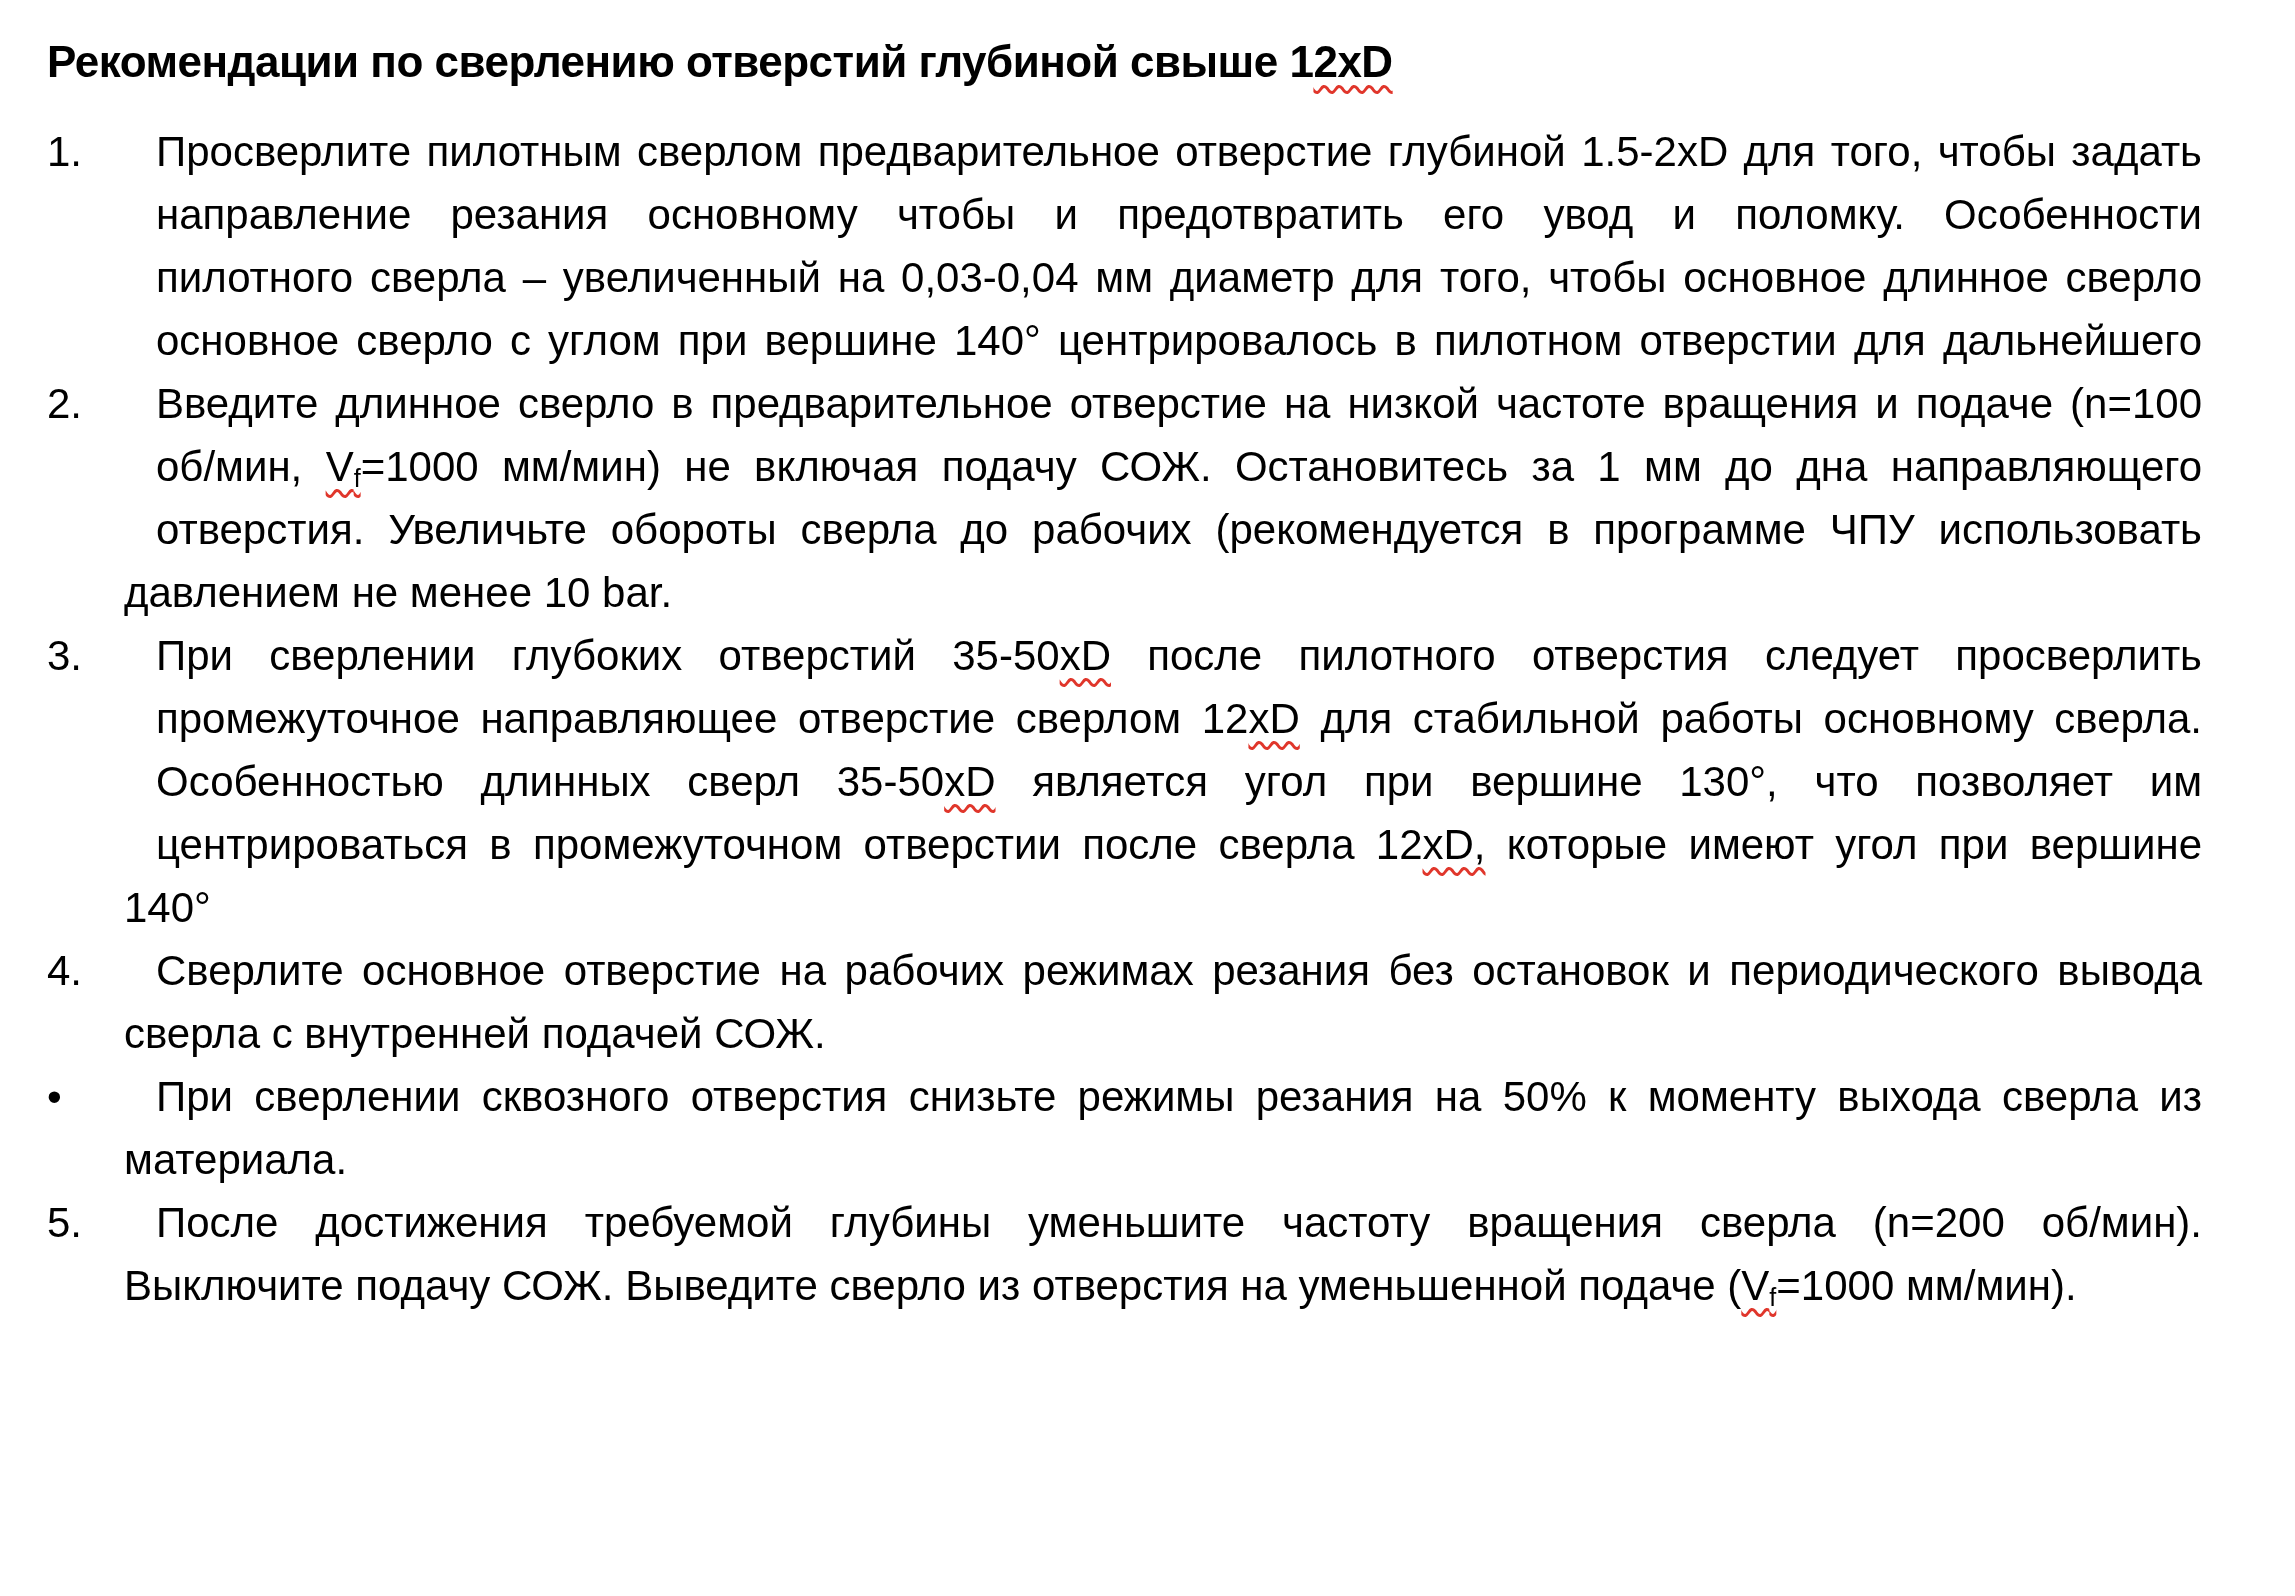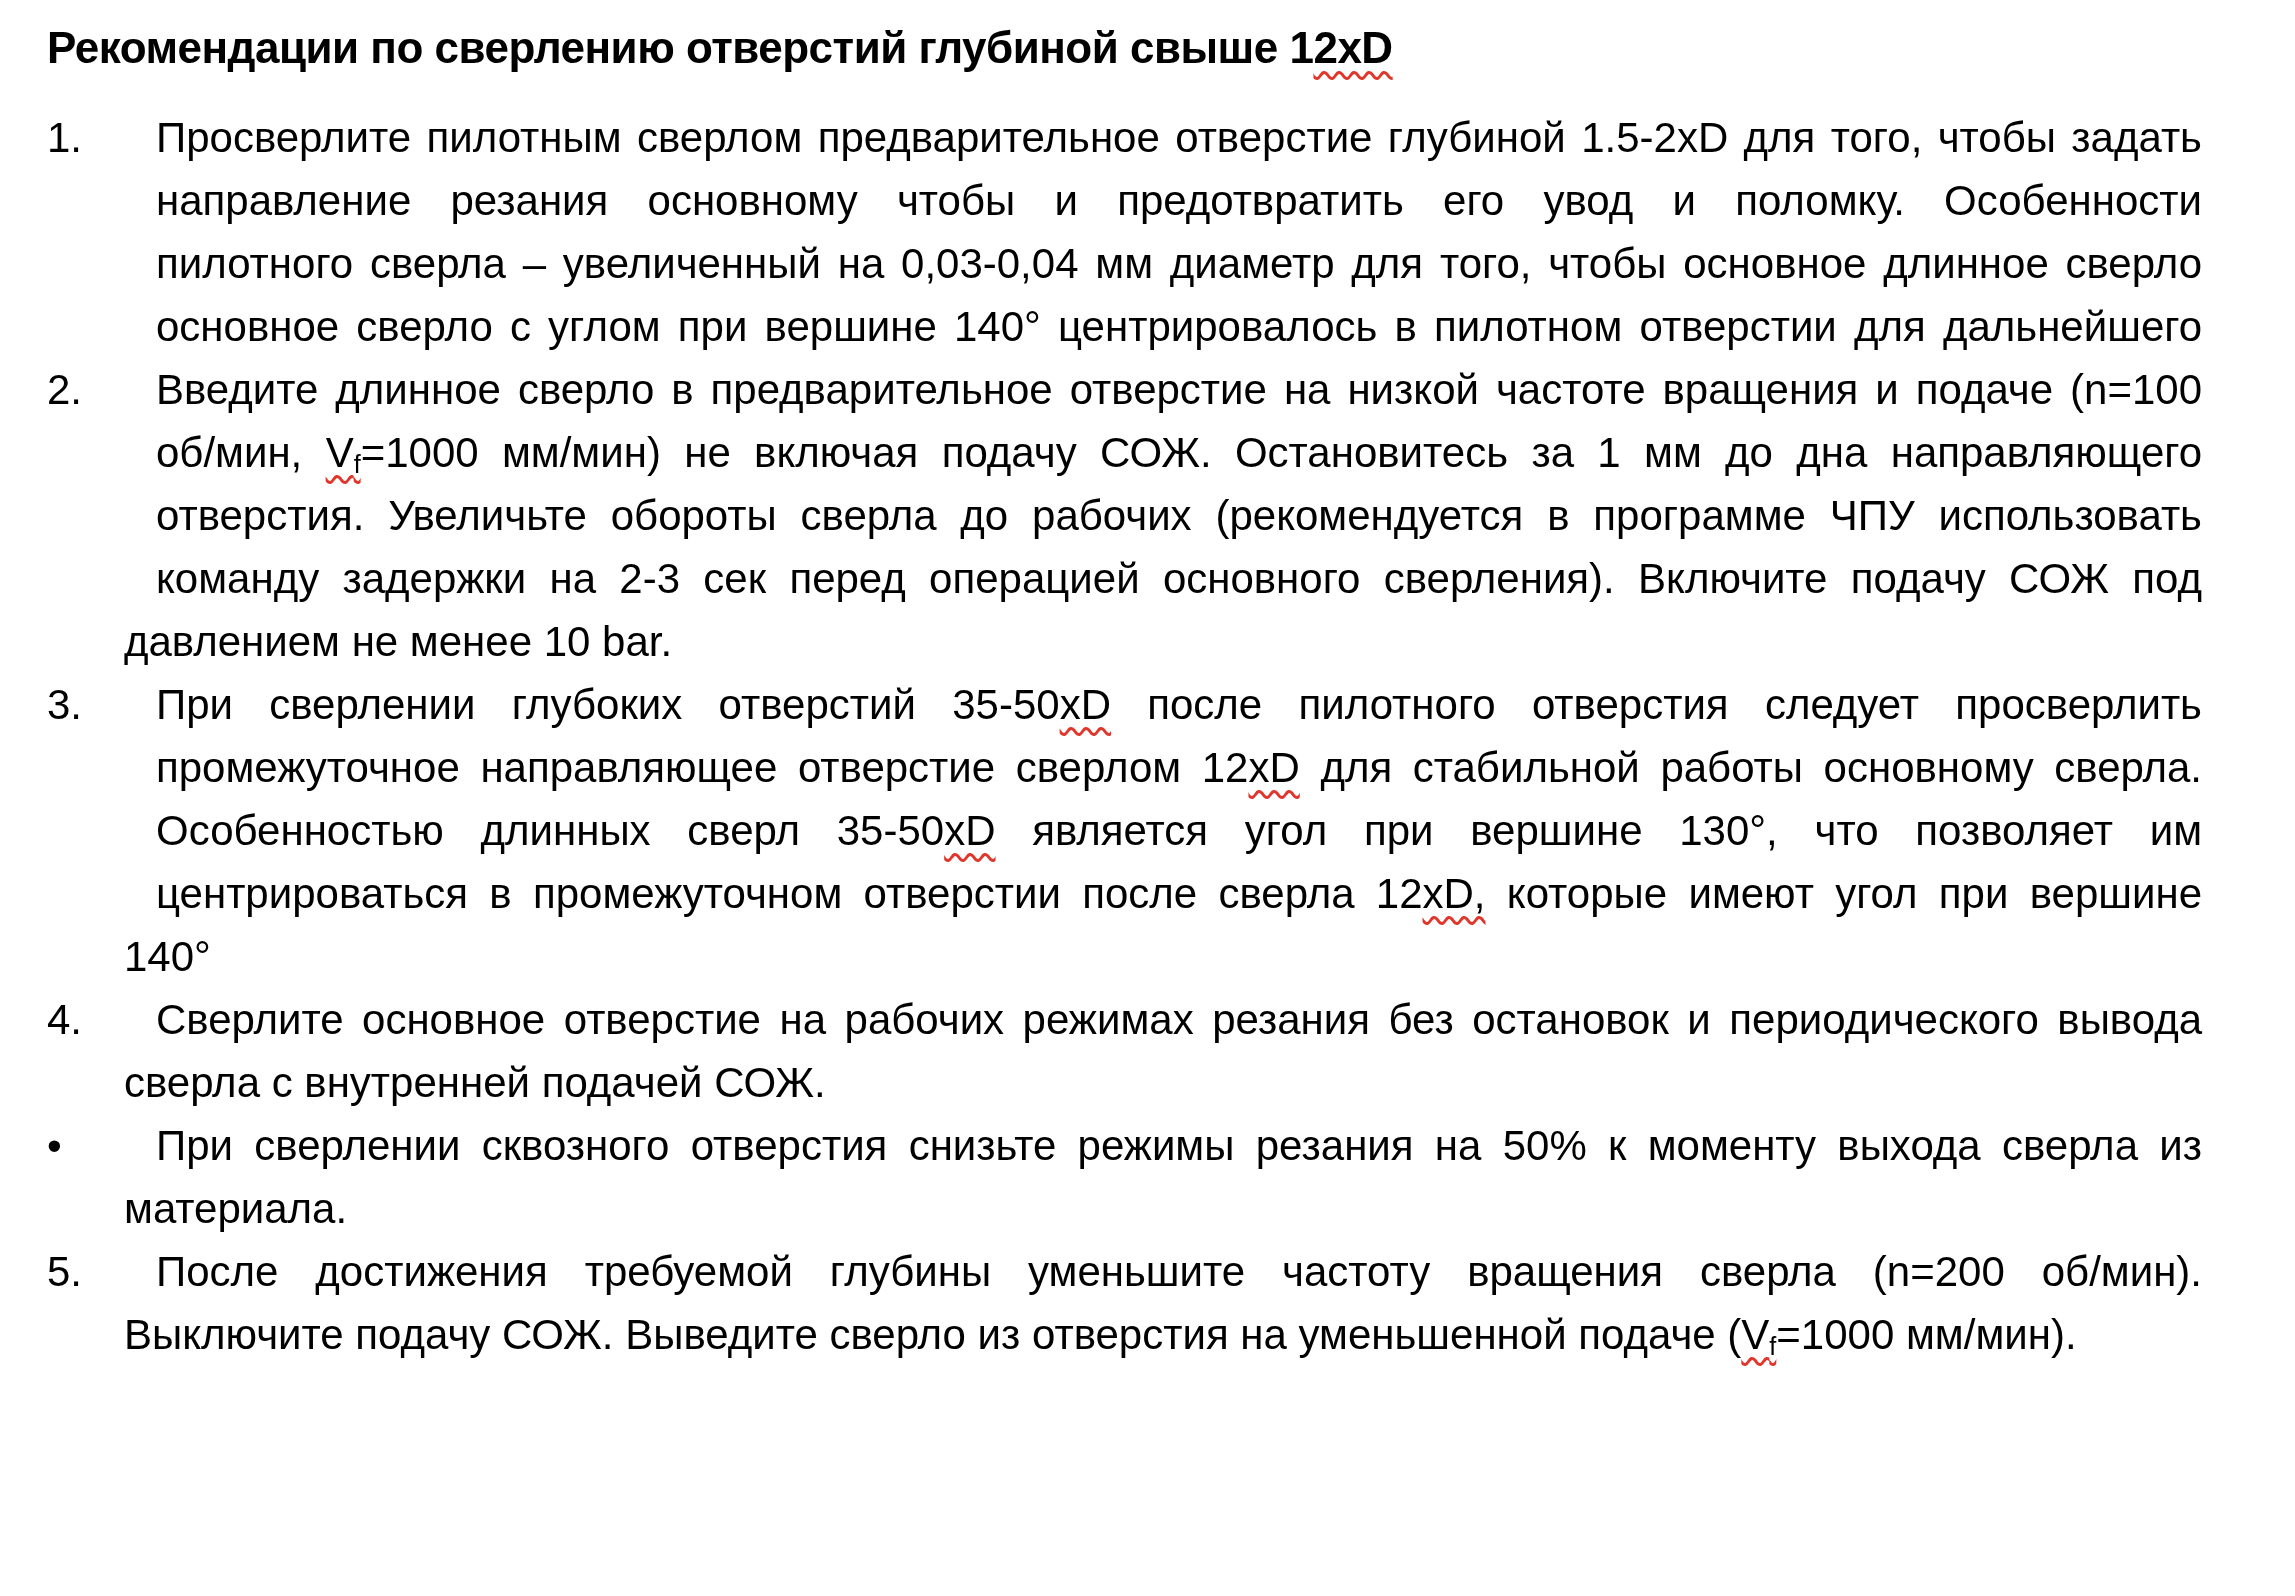--- a/index.html
+++ b/index.html
@@ -8,21 +8,21 @@
     --sq:#e0362b;
   }
   html,body{margin:0;padding:0;}
   body{
     width:2295px;height:1597px;
     background:var(--bg);
     color:var(--fg);
     font-family:"Liberation Sans",sans-serif;
     overflow:hidden;
   }
-  .page{box-sizing:border-box;width:2295px;height:1597px;padding:16px 92px 0 47px;}
+  .page{box-sizing:border-box;width:2295px;height:1597px;padding:30px 92px 0 47px;}
   .doc-title{
     font-weight:bold;
     font-size:44px;
     line-height:63px;
     letter-spacing:-0.5px;
     white-space:nowrap;
     margin:0 0 27.4px 0;
   }
   .item{display:flex;align-items:flex-start;}
   .marker{
@@ -71,21 +71,20 @@
           <div class="line just"><span><span>пилотного сверла – увеличенный на 0,03-0,04 мм диаметр для того, чтобы основное длинное сверло</span></span></div>
           <div class="line just"><span><span>основное сверло с углом при вершине 140° центрировалось в пилотном отверстии для дальнейшего</span></span></div>
         </div>
       </div>
       <div class="item">
         <div class="marker">2.</div>
         <div class="body-col">
           <div class="line just"><span><span>Введите длинное сверло в предварительное отверстие на низкой частоте вращения и подаче (n=100</span></span></div>
           <div class="line just"><span><span>об/мин, </span></span><span class="sq"><span>V</span><span class="sub">f</span></span><span><span>=1000 мм/мин) не включая подачу СОЖ. Остановитесь за 1 мм до дна направляющего</span></span></div>
           <div class="line just"><span><span>отверстия. Увеличьте обороты сверла до рабочих (рекомендуется в программе ЧПУ использовать</span></span></div>
-          <div class="line just"><span><span>команду задержки на 2-3 сек перед операцией основного сверления). Включите подачу СОЖ под</span></span></div>
           <div class="line"><span><span>давлением не менее 10 bar.</span></span></div>
         </div>
       </div>
       <div class="item">
         <div class="marker">3.</div>
         <div class="body-col">
           <div class="line just"><span><span>При сверлении глубоких отверстий 35-50</span></span><span class="sq"><span>xD</span></span><span><span> после пилотного отверстия следует просверлить</span></span></div>
           <div class="line just"><span><span>промежуточное направляющее отверстие сверлом 12</span></span><span class="sq"><span>xD</span></span><span><span> для стабильной работы основному сверла.</span></span></div>
           <div class="line just"><span><span>Особенностью длинных сверл 35-50</span></span><span class="sq"><span>xD</span></span><span><span> является угол при вершине 130°, что позволяет им</span></span></div>
           <div class="line just"><span><span>центрироваться в промежуточном отверстии после сверла 12</span></span><span class="sq"><span>xD,</span></span><span><span> которые имеют угол при вершине</span></span></div>

